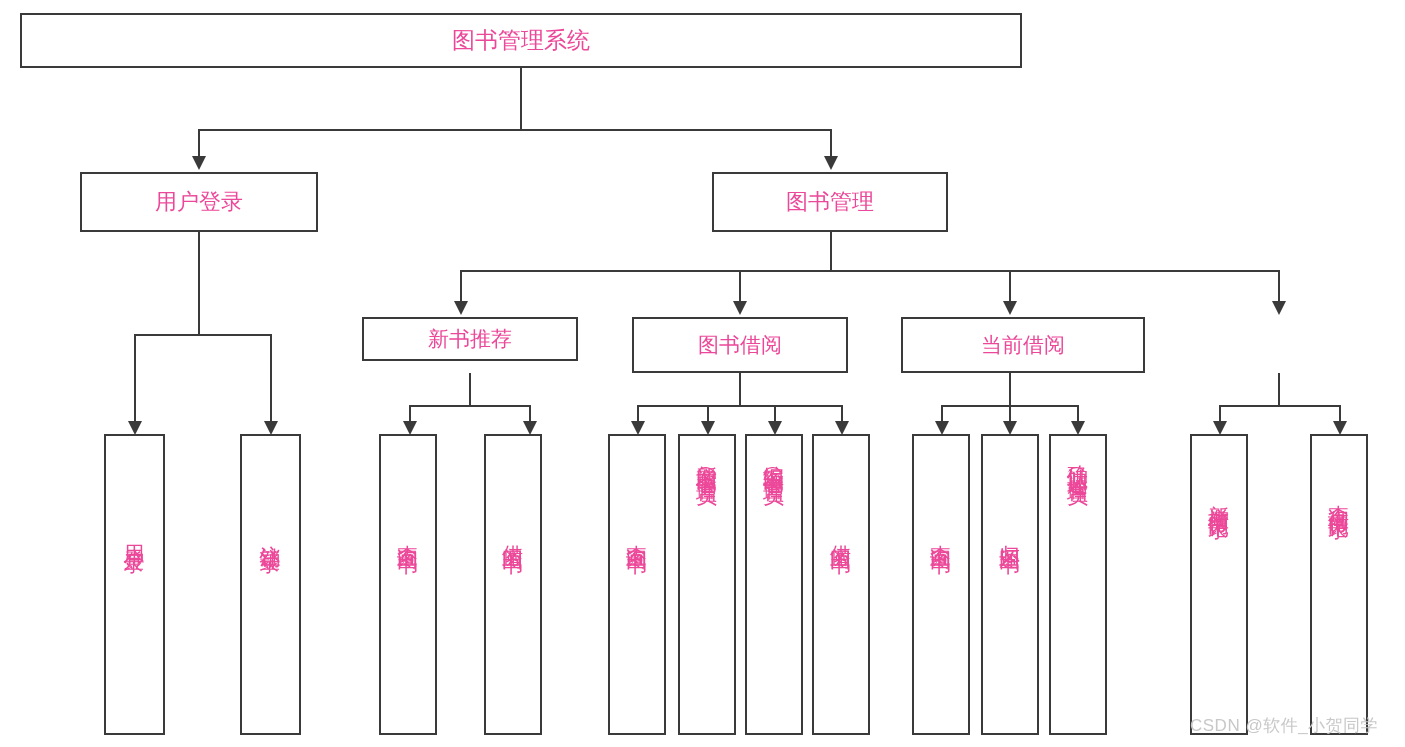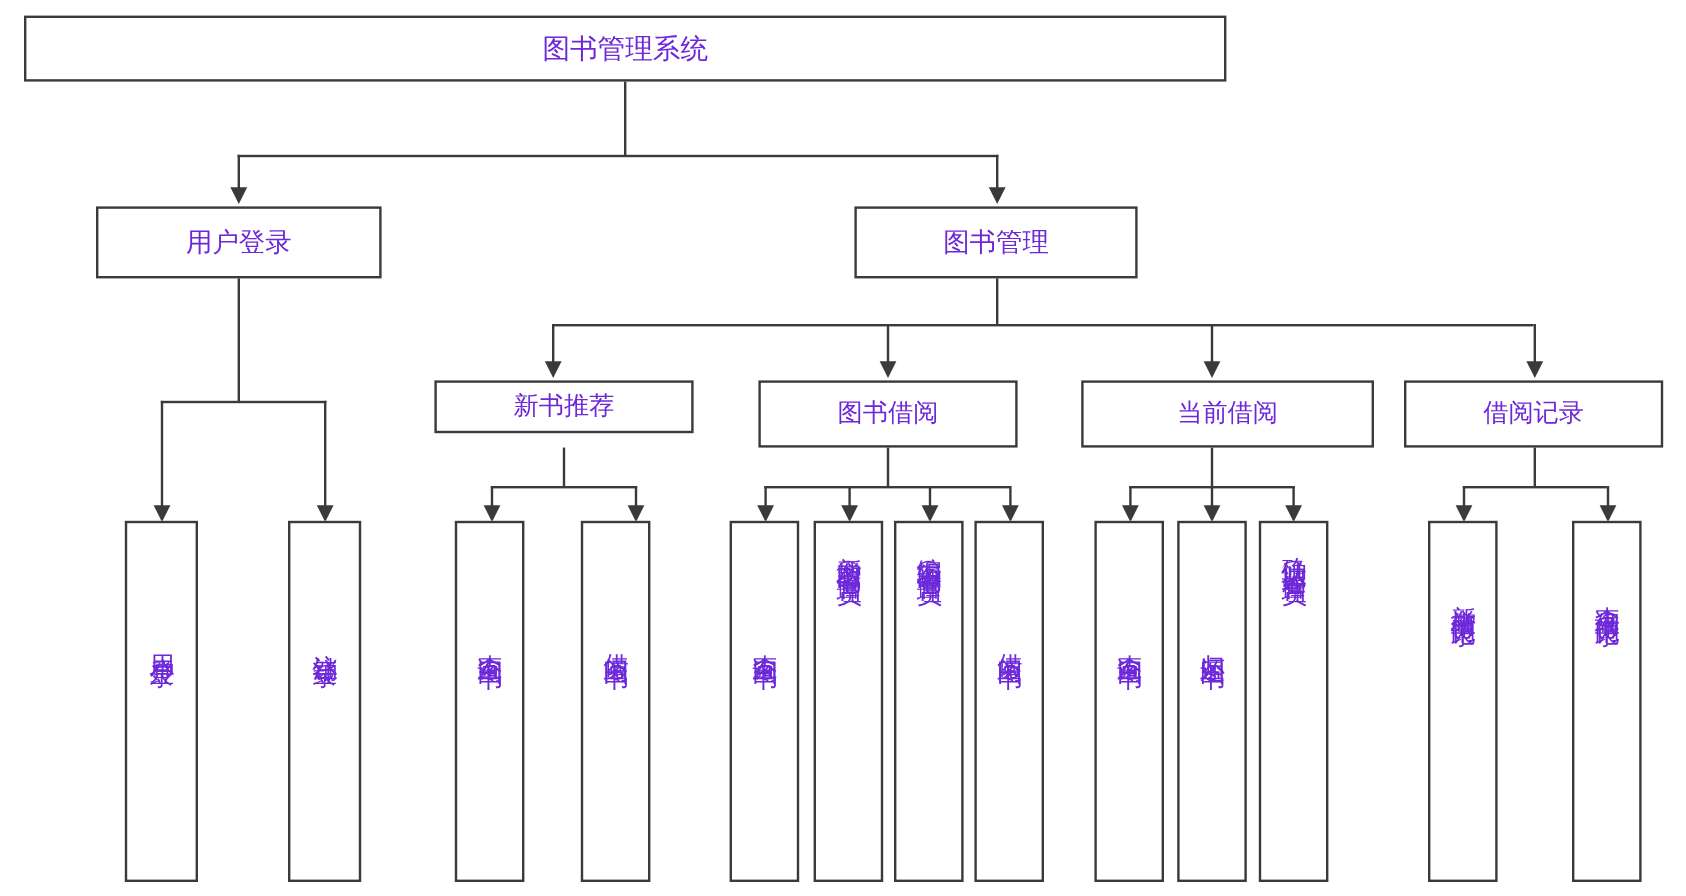--- a/index.html
+++ b/index.html
@@ -22,21 +22,21 @@
   .node {
     position: absolute;
     box-sizing: border-box;
     background: #ffffff;
     border: 2px solid #3a3a3a;
     display: flex;
     align-items: center;
     justify-content: center;
   }
   .node .label {
-    color: #6d28d9;
+    color: #ec4899;
     text-align: center;
     line-height: 1.12;
     white-space: nowrap;
   }
   .node.root .label   { font-size: 23px; }
   .node.level1 .label { font-size: 22px; }
   .node.level2 .label { font-size: 21px; }
 
   
   .node.leaf {
@@ -127,23 +127,20 @@
 
   <div class="node level2" style="left:362px; top:317px; width:216px; height:44px;">
     <span class="label">新书推荐</span>
   </div>
   <div class="node level2" style="left:632px; top:317px; width:216px; height:56px;">
     <span class="label">图书借阅</span>
   </div>
   <div class="node level2" style="left:901px; top:317px; width:244px; height:56px;">
     <span class="label">当前借阅</span>
   </div>
-  <div class="node level2" style="left:1170px; top:317px; width:216px; height:56px;">
-    <span class="label">借阅记录</span>
-  </div>
 
   <div class="vline" style="left:469px; top:373px; height:33px;"></div>
   <div class="hline" style="left:409px; top:405px; width:122px;"></div>
   <div class="vline" style="left:409px; top:405px; height:18px;"></div>
   <div class="arrow" style="left:403px; top:421px;"></div>
   <div class="vline" style="left:529px; top:405px; height:18px;"></div>
   <div class="arrow" style="left:523px; top:421px;"></div>
 
   <div class="vline" style="left:739px; top:373px; height:33px;"></div>
   <div class="hline" style="left:637px; top:405px; width:205px;"></div>
@@ -209,14 +206,15 @@
     <span class="label">确认归还（管理员）</span>
   </div>
 
   <div class="node leaf" style="left:1190px; top:434px; width:58px; height:301px; padding-top:52px;">
     <span class="label">新增借阅记录</span>
   </div>
   <div class="node leaf" style="left:1310px; top:434px; width:58px; height:301px; padding-top:52px;">
     <span class="label">查询借阅记录</span>
   </div>
 
+  <div id="watermark" style="left:1190px; top:714px;">CSDN @软件_小贺同学</div>
 
 </div>
 
 </body></html>

